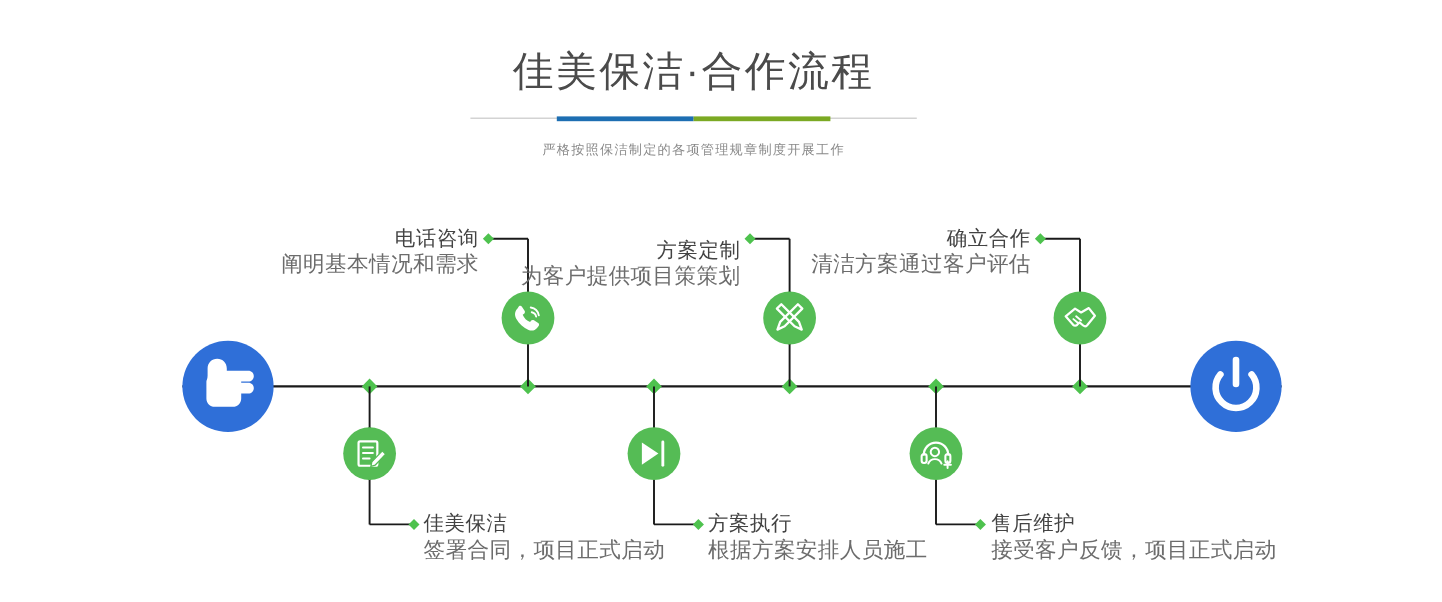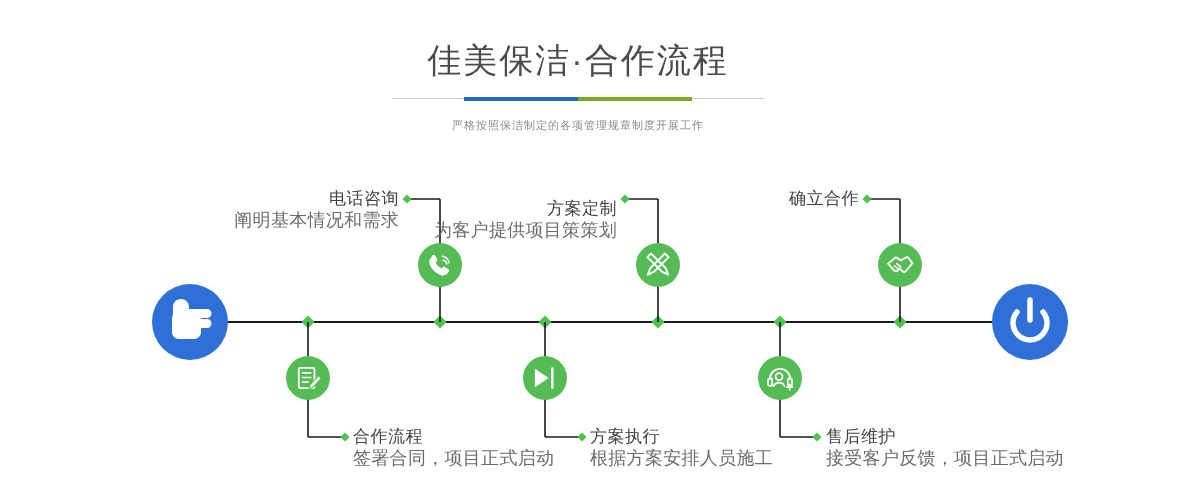--- a/index.html
+++ b/index.html
@@ -195,33 +195,34 @@
         <use href="#g-power" x="0" y="0" transform="translate(1030,322)"></use>
       </g>
   </svg>
 
   <div id="labels">
       <div class="node-label right-align" style="right: 803px; top: 188px;">
         <div class="nl-title">电话咨询</div>
         <div class="nl-desc">阐明基本情况和需求</div>
       </div>
       <div class="node-label left-align" style="left: 353px; top: 426px;">
-        <div class="nl-title">合作流程</div>
+        <div class="nl-title">佳美保洁</div>
         <div class="nl-desc">签署合同，项目正式启动</div>
       </div>
       <div class="node-label right-align" style="right: 585px; top: 188px; margin-top: 10px;">
         <div class="nl-title">方案定制</div>
         <div class="nl-desc">为客户提供项目策策划</div>
       </div>
       <div class="node-label left-align" style="left: 590px; top: 426px;">
         <div class="nl-title">方案执行</div>
         <div class="nl-desc">根据方案安排人员施工</div>
       </div>
       <div class="node-label right-align" style="right: 343px; top: 188px;">
         <div class="nl-title">确立合作</div>
+        <div class="nl-desc">清洁方案通过客户评估</div>
       </div>
       <div class="node-label left-align" style="left: 826px; top: 426px;">
         <div class="nl-title">售后维护</div>
         <div class="nl-desc">接受客户反馈，项目正式启动</div>
       </div>
     </div>
 
 </div>
 
 </body></html>

